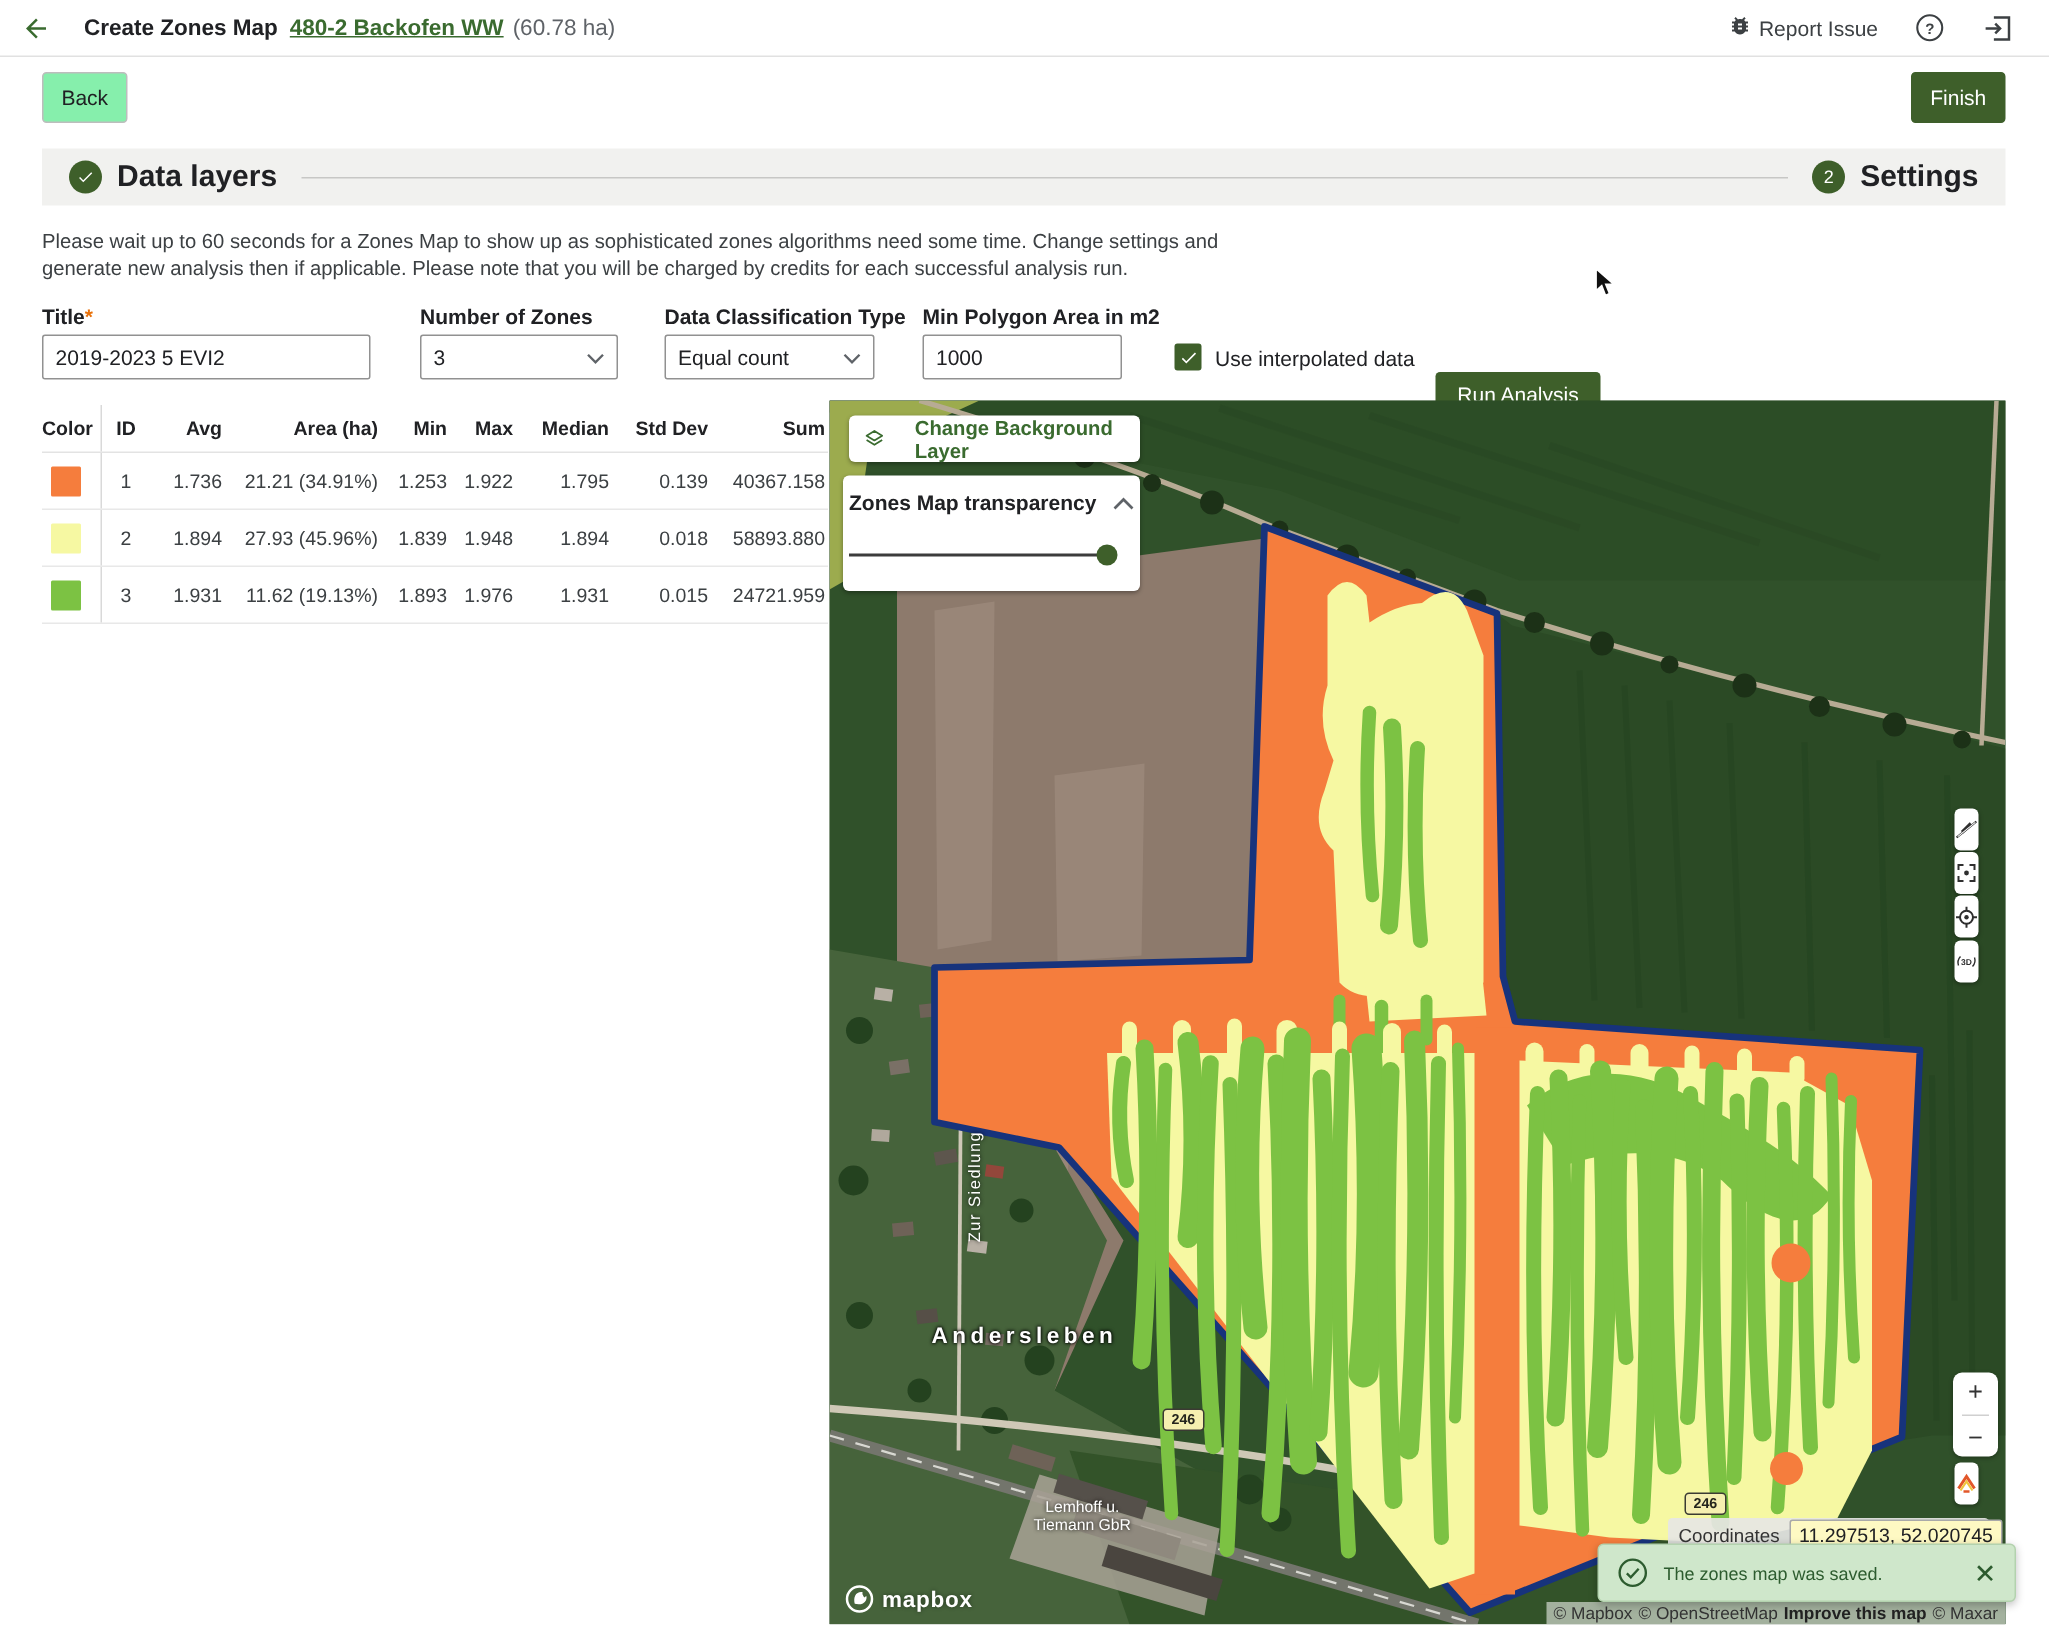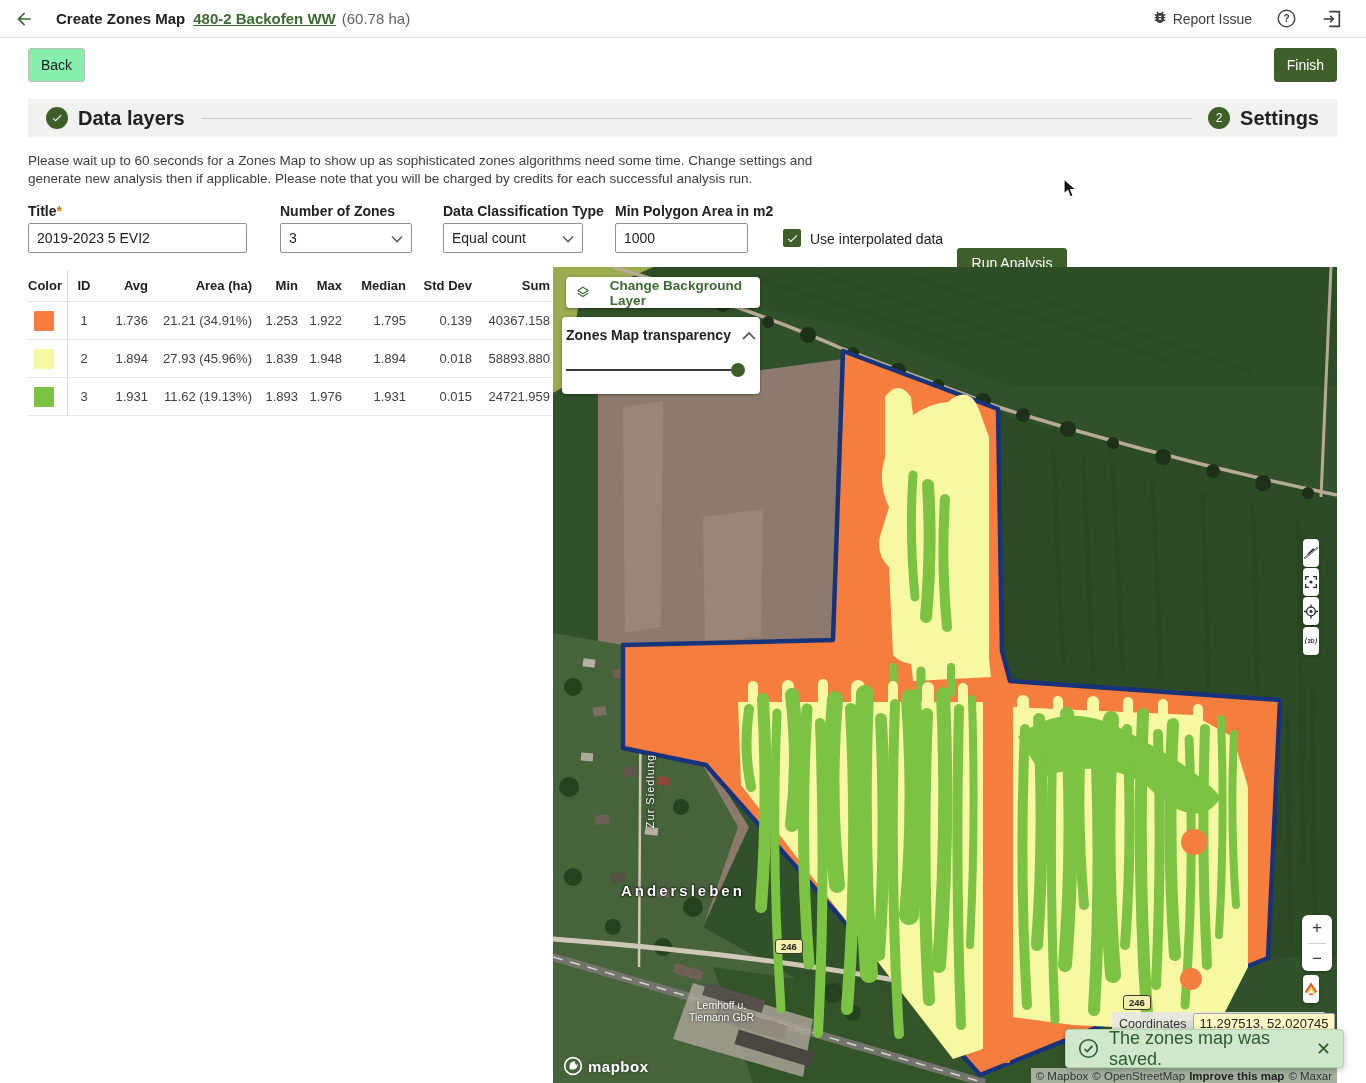--- a/index.html
+++ b/index.html
@@ -65,21 +65,21 @@
   .attrib{position:absolute;right:0;bottom:0;height:15px;background:rgba(255,255,255,.55);display:flex;align-items:center;gap:4px;font-size:11.5px;color:#333;padding:0 5px;white-space:nowrap;}
   .attrib b{color:#222;}
   .mapbox-logo{position:absolute;left:10px;bottom:7px;display:flex;align-items:center;gap:5px;}
   .mapbox-logo span{color:#fff;font-size:15px;font-weight:bold;letter-spacing:.5px;text-shadow:0 0 3px rgba(0,0,0,.45);}
   .town-label{position:absolute;left:68px;top:615px;color:#fff;font-size:15px;letter-spacing:3px;font-weight:bold;text-shadow:0 0 3px #000,0 0 2px #000;}
   .street-label{position:absolute;left:52px;top:518px;color:#fff;font-size:11px;letter-spacing:1px;text-shadow:0 0 3px #000;transform:rotate(-90deg);transform-origin:center;width:90px;text-align:center;}
   .farm-label{position:absolute;left:136px;top:732px;color:#fff;font-size:10.5px;text-shadow:0 0 3px #000;text-align:center;line-height:12px;}
   .badge246{position:absolute;background:#f5efb0;border:1.5px solid #3b3b33;border-radius:3px;color:#23231c;font-size:9.5px;font-weight:bold;padding:1px 5px;}
   
   .toast{position:absolute;left:1065px;top:1029px;width:279px;height:39px;background:var(--c-toast-bg,#cfe7cb);border:1px solid #b3d2ae;border-radius:4px;box-shadow:0 2px 6px rgba(0,0,0,.25);display:flex;align-items:center;box-sizing:border-box;padding:0 12px;gap:10px;z-index:30;}
-  .toast .msg{font-size:18px;color:var(--c-toast-fg,#2d5c2f);flex:1;}
+  .toast .msg{font-size:12px;color:var(--c-toast-fg,#2d5c2f);flex:1;}
   .toast .close{font-size:18px;color:var(--c-toast-fg,#2d5c2f);cursor:pointer;line-height:1;}
   
   .cursor{position:absolute;left:1063px;top:178px;z-index:50;pointer-events:none;}
 </style>
 <style>
   .zfill1{fill:var(--c-zone1,#f57d3d);} .zfill1s{fill:var(--c-zone1,#f57d3d);}
   .zfill2{fill:var(--c-zone2,#f6f8a2);} .zfill3{fill:var(--c-zone3,#7cc243);}
   .zs3 path{stroke:var(--c-zone3,#7cc243);fill:none;stroke-linecap:round;}
   .zs2 path{stroke:var(--c-zone2,#f6f8a2);fill:none;stroke-linecap:round;}</style></head>
 <body>

